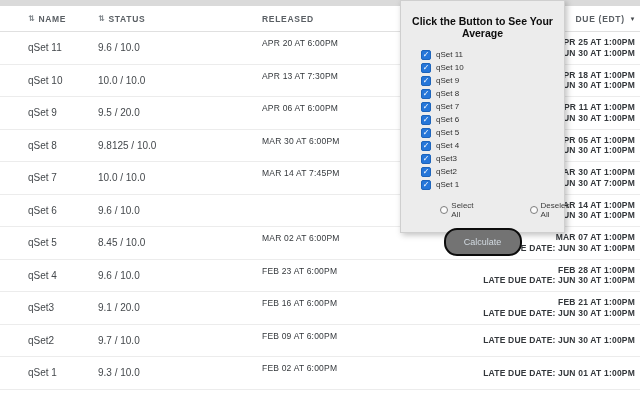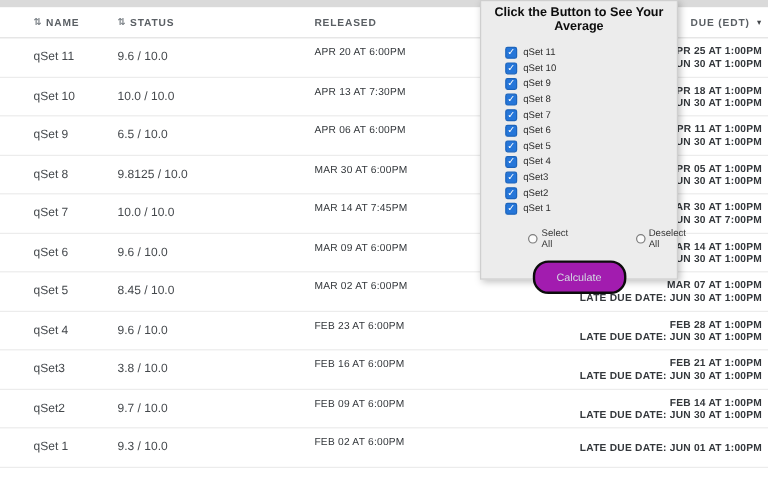--- a/index.html
+++ b/index.html
@@ -53,21 +53,21 @@
   
   .popup {
     position: absolute; left: 400px; top: 0;
     width: 165px; height: 233px;
     background: #ececec;
     border: 1px solid #cfcfcf;
     box-shadow: 2px 2px 6px rgba(0,0,0,0.25);
     z-index: 10;
   }
   .popup-title {
-    padding: 3px 6px 0 6px; text-align: center;
+    padding: 14px 6px 0 6px; text-align: center;
     font-size: 10.5px; font-weight: 700; color: #0d0d0d;
   }
   .cb-list { margin: 9px 0 0 20px; }
   .cb-item { height: 13px; display: flex; align-items: center; }
   .cb-box {
     width: 10px; height: 10px; border-radius: 2px;
     background: #2576d9; border: 1px solid #1d64bb;
     color: #ffffff; font-size: 8px; line-height: 8px;
     display: flex; align-items: center; justify-content: center;
     flex: 0 0 auto;
@@ -79,21 +79,21 @@
   }
   .radio-item { display: flex; align-items: center; padding-left: 47px; }
   .radio-circle {
     width: 8px; height: 8px; border-radius: 50%;
     border: 1px solid #7c7c7c; background: #fbfbfb; flex: 0 0 auto;
   }
   .radio-label { margin-left: 3px; font-size: 8px; color: #3a3a3a; }
   .calc-button {
     display: block; margin: 9px auto 0 auto;
     width: 78px; height: 28px;
-    background: #a21caf; border: 2px solid #0c0c0c; border-radius: 13px;
+    background: #737373; border: 2px solid #0c0c0c; border-radius: 13px;
     font-family: "Liberation Sans", sans-serif;
     font-size: 9px; color: #d3dbe2; cursor: pointer;
   }
 </style>
 </head>
 <body>
 
 <div class="top-strip"></div>
 
 <div class="table">
@@ -128,21 +128,21 @@
     <div class="cell-name">qSet 10</div>
     <div class="cell-status">10.0 / 10.0</div>
     <div class="cell-released">APR 13 AT 7:30PM</div>
     <div class="cell-due">
       <span>APR 18 AT 1:00PM</span>
       <span>LATE DUE DATE: JUN 30 AT 1:00PM</span>
     </div>
   </div>
   <div class="trow">
     <div class="cell-name">qSet 9</div>
-    <div class="cell-status">6.5 / 10.0</div>
+    <div class="cell-status">9.5 / 20.0</div>
     <div class="cell-released">APR 06 AT 6:00PM</div>
     <div class="cell-due">
       <span>APR 11 AT 1:00PM</span>
       <span>LATE DUE DATE: JUN 30 AT 1:00PM</span>
     </div>
   </div>
   <div class="trow">
     <div class="cell-name">qSet 8</div>
     <div class="cell-status">9.8125 / 10.0</div>
     <div class="cell-released">MAR 30 AT 6:00PM</div>
@@ -156,21 +156,20 @@
     <div class="cell-status">10.0 / 10.0</div>
     <div class="cell-released">MAR 14 AT 7:45PM</div>
     <div class="cell-due">
       <span>MAR 30 AT 1:00PM</span>
       <span>LATE DUE DATE: JUN 30 AT 7:00PM</span>
     </div>
   </div>
   <div class="trow">
     <div class="cell-name">qSet 6</div>
     <div class="cell-status">9.6 / 10.0</div>
-    <div class="cell-released">MAR 09 AT 6:00PM</div>
     <div class="cell-due">
       <span>MAR 14 AT 1:00PM</span>
       <span>LATE DUE DATE: JUN 30 AT 1:00PM</span>
     </div>
   </div>
   <div class="trow">
     <div class="cell-name">qSet 5</div>
     <div class="cell-status">8.45 / 10.0</div>
     <div class="cell-released">MAR 02 AT 6:00PM</div>
     <div class="cell-due">
@@ -182,33 +181,32 @@
     <div class="cell-name">qSet 4</div>
     <div class="cell-status">9.6 / 10.0</div>
     <div class="cell-released">FEB 23 AT 6:00PM</div>
     <div class="cell-due">
       <span>FEB 28 AT 1:00PM</span>
       <span>LATE DUE DATE: JUN 30 AT 1:00PM</span>
     </div>
   </div>
   <div class="trow">
     <div class="cell-name">qSet3</div>
-    <div class="cell-status">3.8 / 10.0</div>
+    <div class="cell-status">9.1 / 20.0</div>
     <div class="cell-released">FEB 16 AT 6:00PM</div>
     <div class="cell-due">
       <span>FEB 21 AT 1:00PM</span>
       <span>LATE DUE DATE: JUN 30 AT 1:00PM</span>
     </div>
   </div>
   <div class="trow">
     <div class="cell-name">qSet2</div>
     <div class="cell-status">9.7 / 10.0</div>
     <div class="cell-released">FEB 09 AT 6:00PM</div>
     <div class="cell-due">
-      <span>FEB 14 AT 1:00PM</span>
       <span>LATE DUE DATE: JUN 30 AT 1:00PM</span>
     </div>
   </div>
   <div class="trow">
     <div class="cell-name">qSet 1</div>
     <div class="cell-status">9.3 / 10.0</div>
     <div class="cell-released">FEB 02 AT 6:00PM</div>
     <div class="cell-due">
       <span>LATE DUE DATE: JUN 01 AT 1:00PM</span>
     </div>

